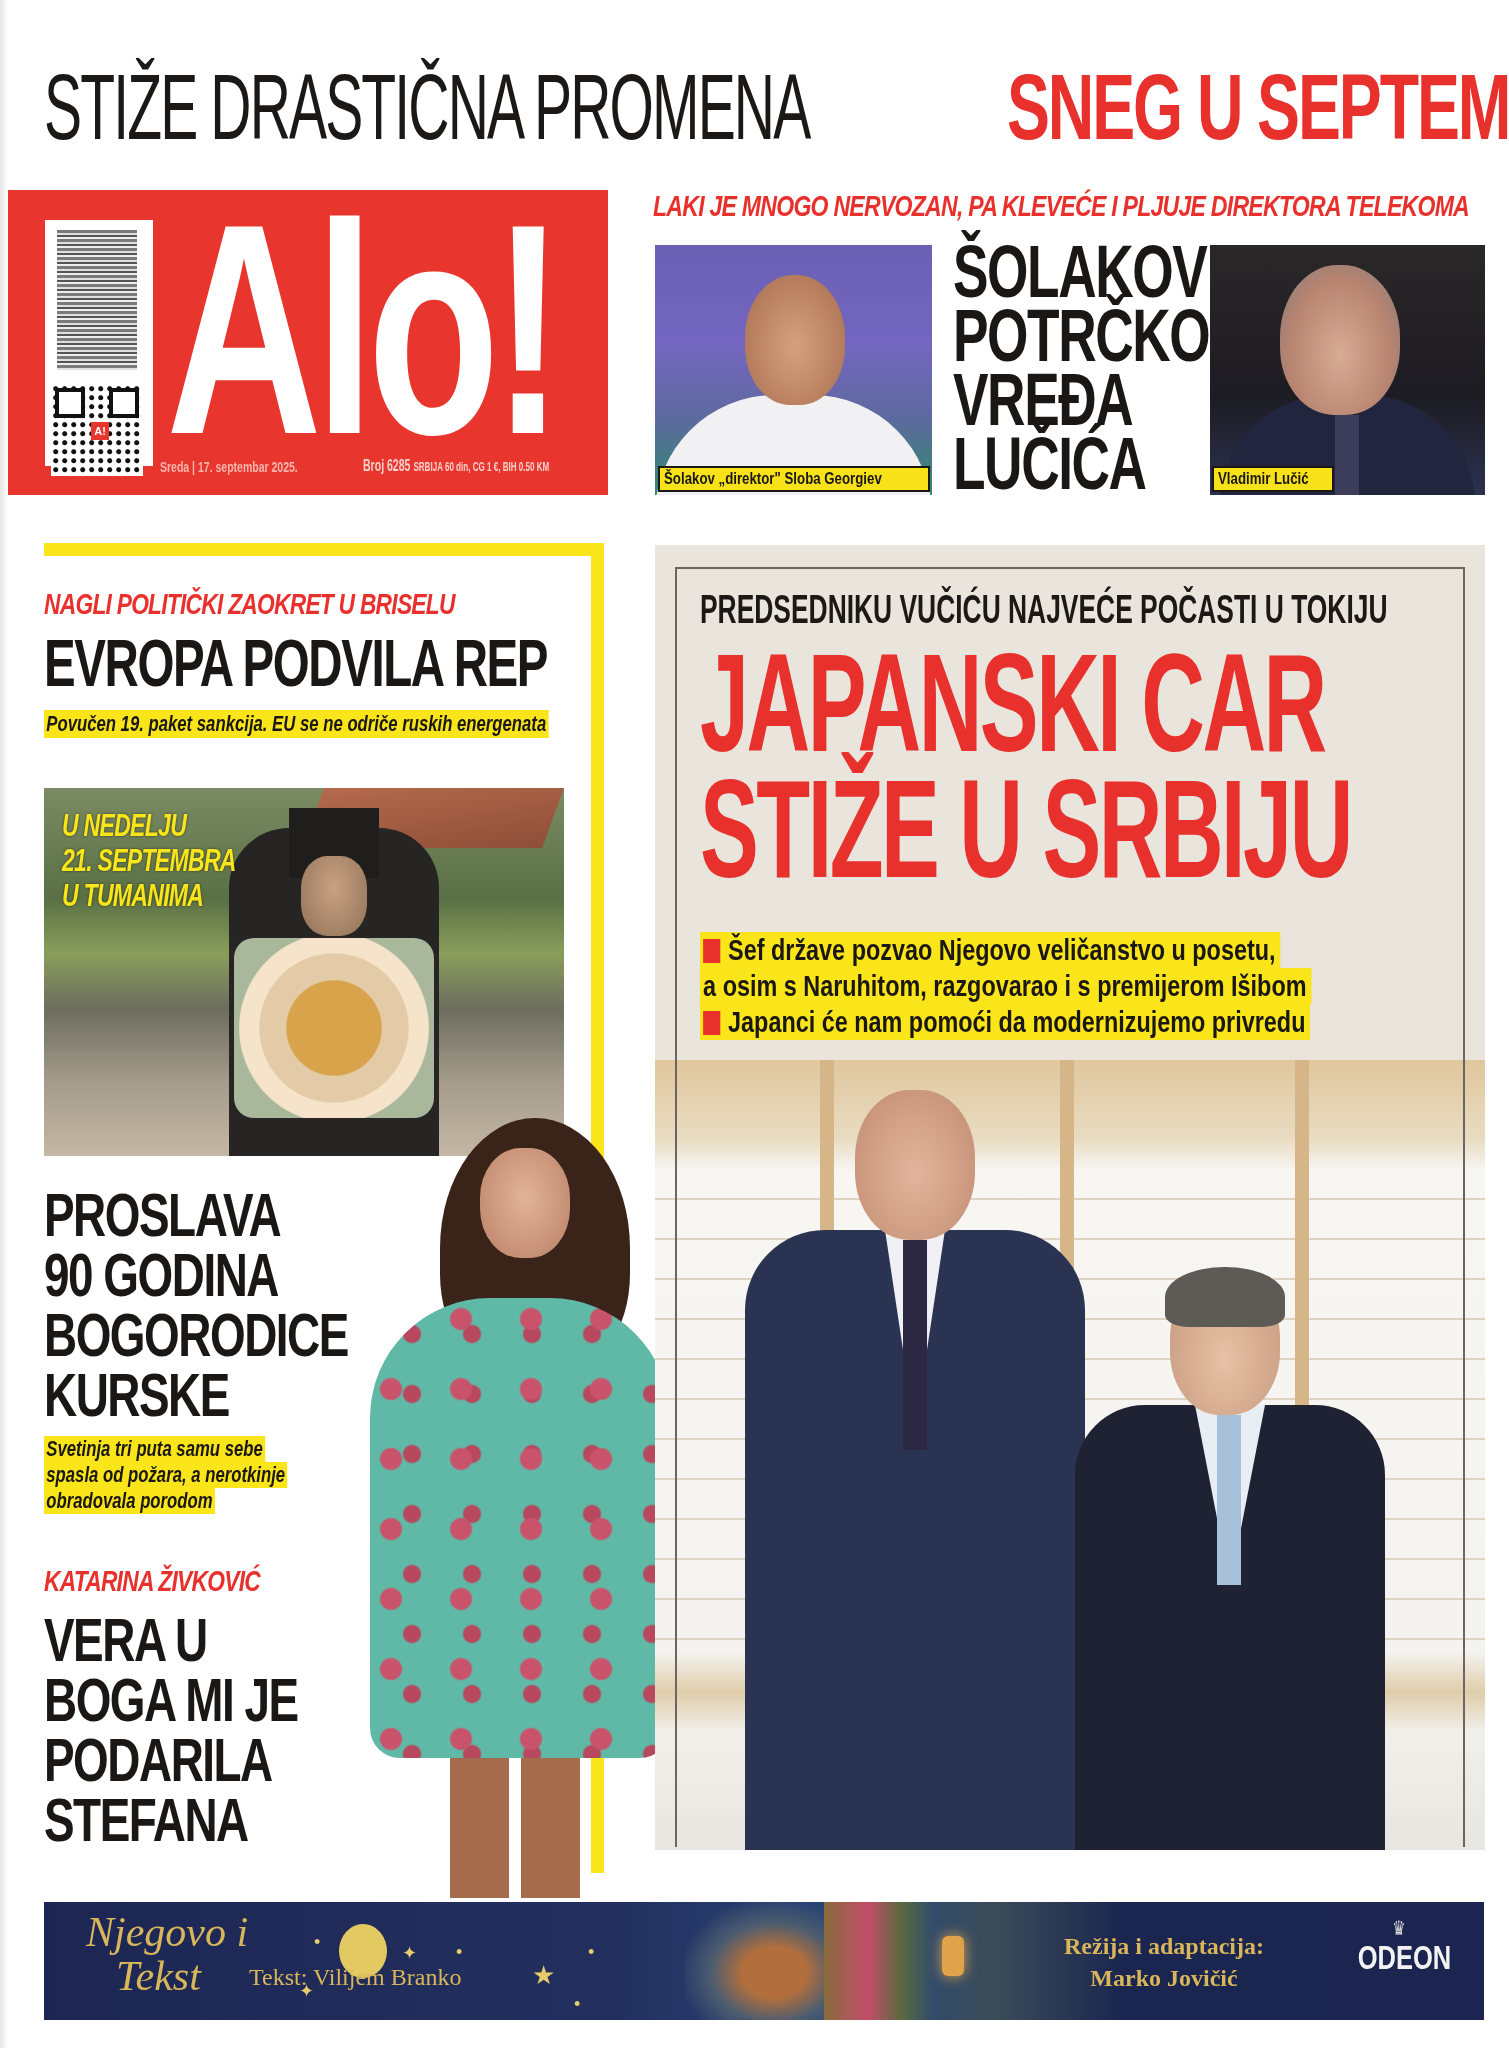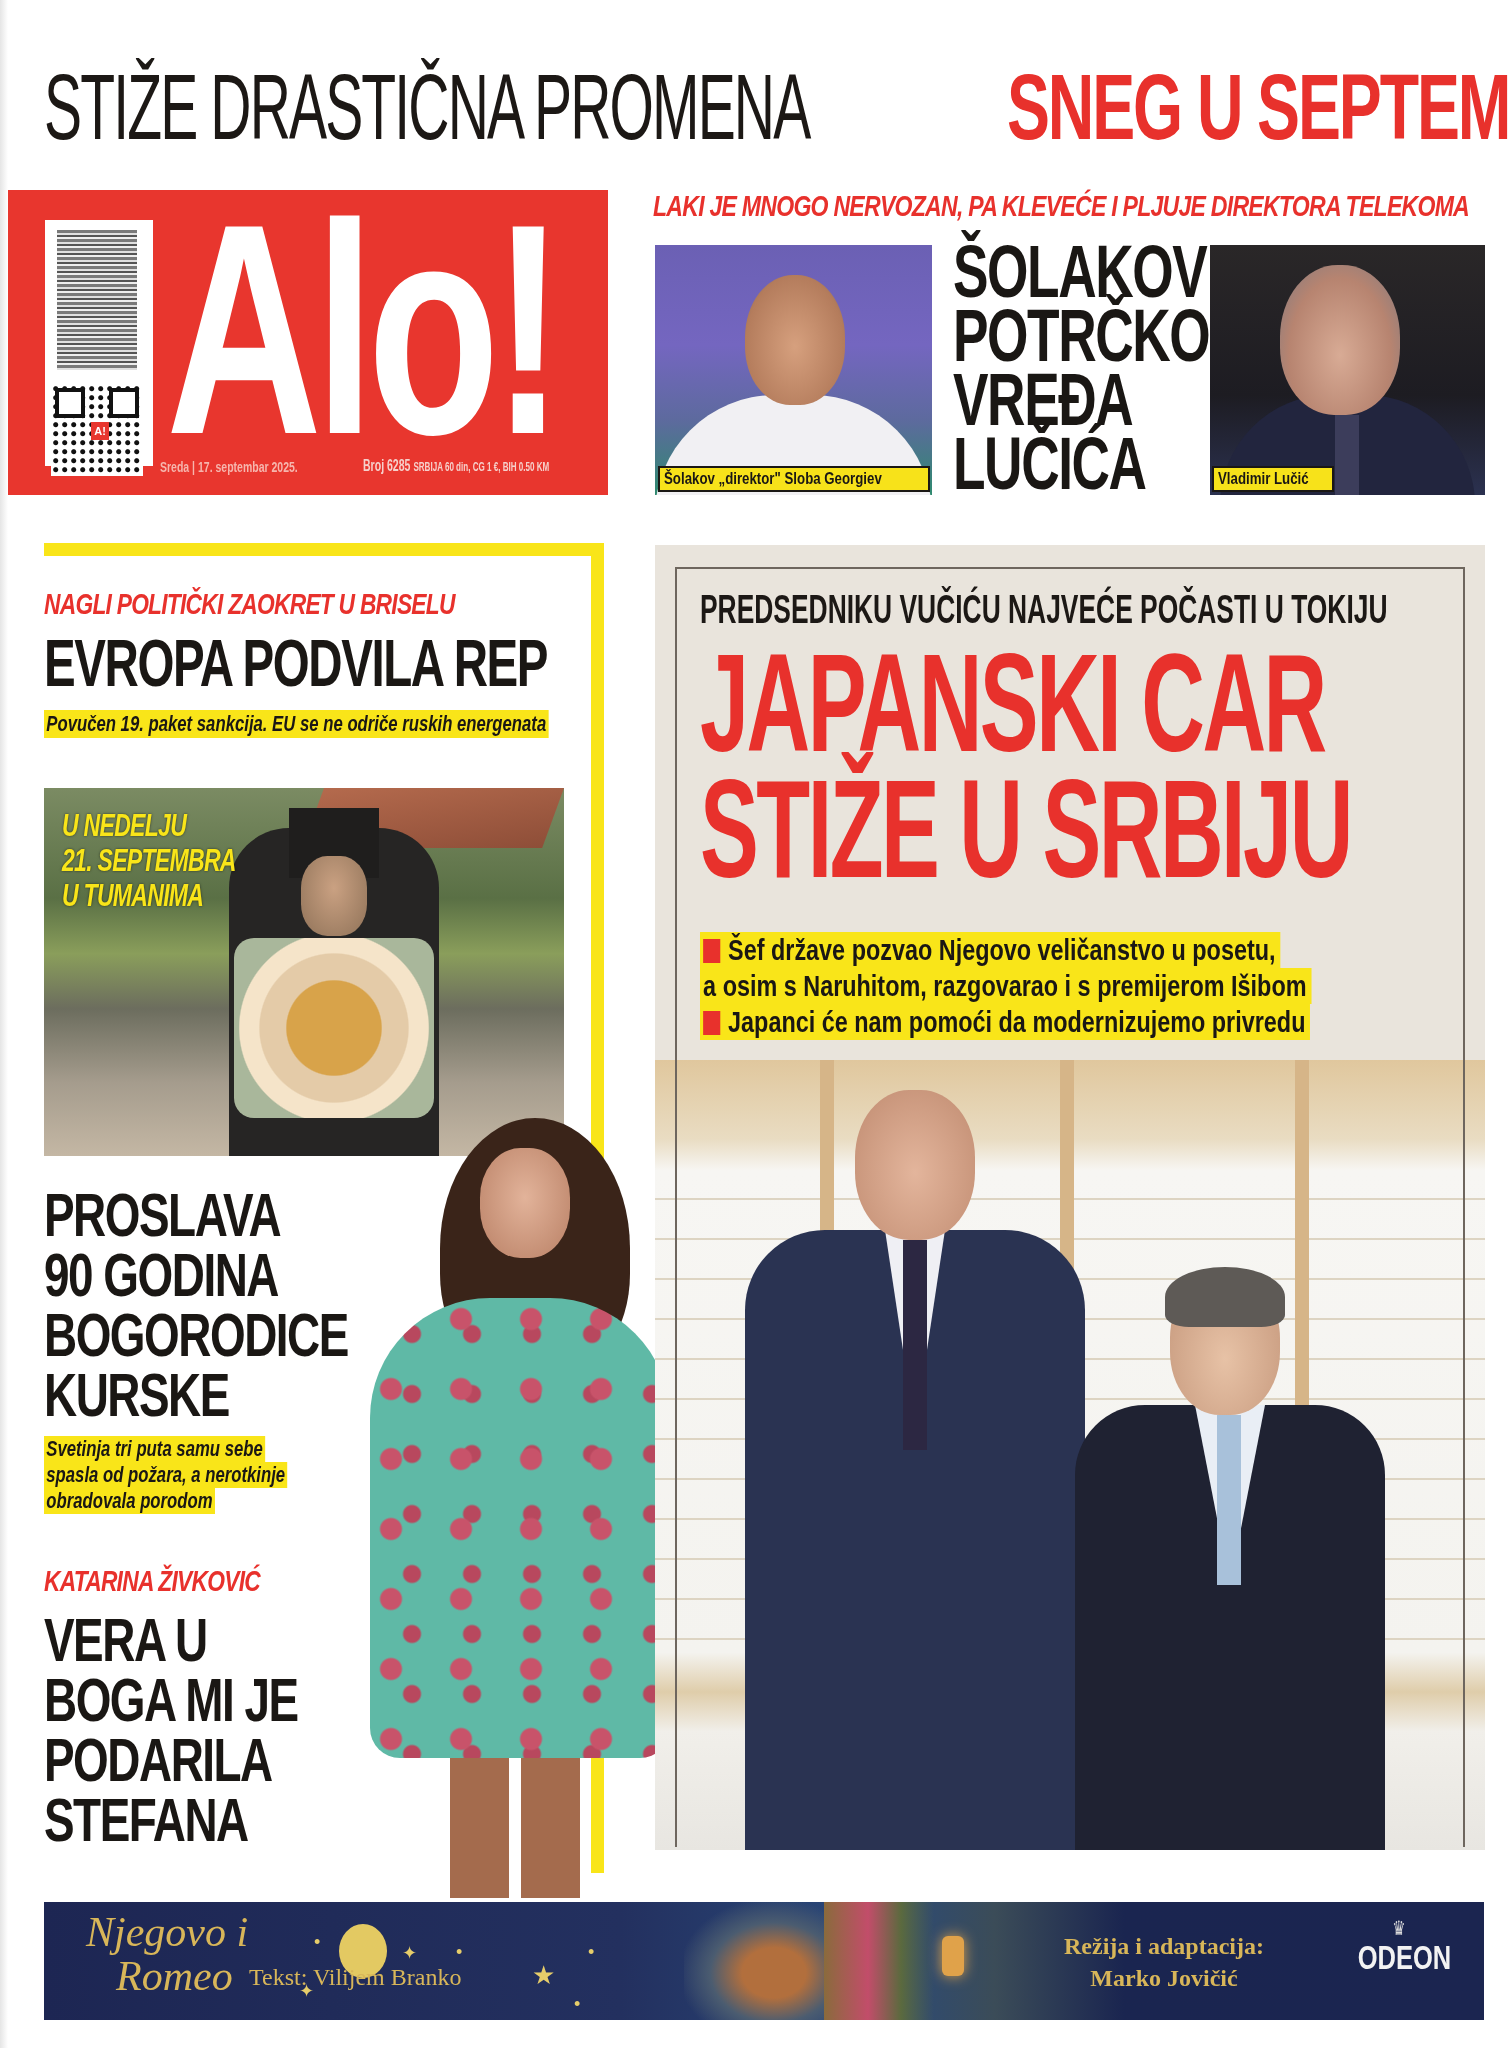--- a/index.html
+++ b/index.html
@@ -256,21 +256,21 @@
   <span class="star" style="left:358px;top:40px">✦</span>
   <span class="star" style="left:412px;top:40px">•</span>
   <span class="star" style="left:488px;top:58px;font-size:26px">★</span>
   <span class="star" style="left:544px;top:40px">•</span>
   <span class="star" style="left:530px;top:92px">•</span>
   <div class="abs" style="left:640px;top:0;width:180px;height:118px;background:radial-gradient(ellipse at 50% 60%,#b26f3d 0 25%,#4b5c70 50%,transparent 75%)"></div>
   <div class="abs" style="left:780px;top:0;width:110px;height:118px;background:linear-gradient(90deg,#8a6b3c,#c24d6a 40%,#5b6a3e 70%,transparent)"></div>
   <div class="abs" style="left:898px;top:34px;width:22px;height:40px;border-radius:6px;background:#e0a24a;box-shadow:0 0 14px #e0a24a"></div>
   <div id="ad-title" class="abs">
     <div>Njegovo i</div>
-    <div class="line2">Romeo</div>
+    <div class="line2">Tekst</div>
   </div>
   <div id="ad-tekst" class="abs">Tekst: Vilijem Branko</div>
   <div id="ad-rezija" class="abs">
     <div>Režija i adaptacija:</div>
     <div>Marko Jovičić</div>
   </div>
   <div id="ad-logo" class="abs">
     <span class="crown">♛</span>
     <span>ODEON</span>
   </div>

